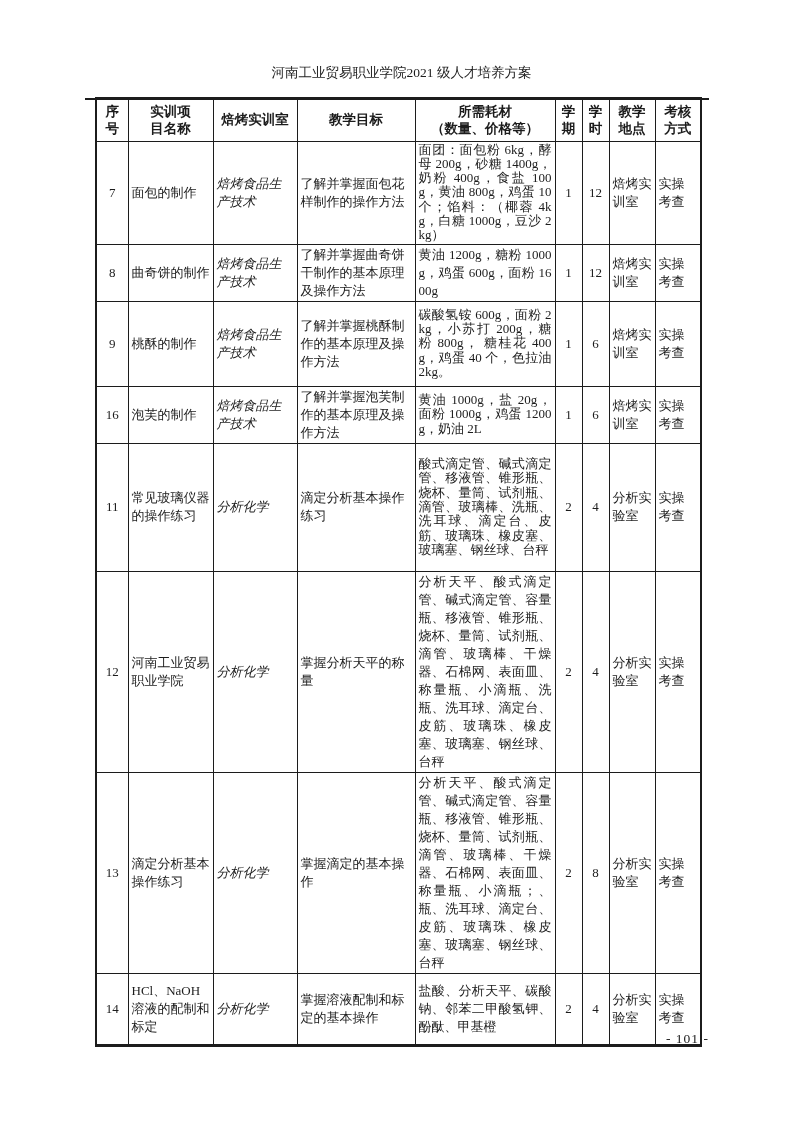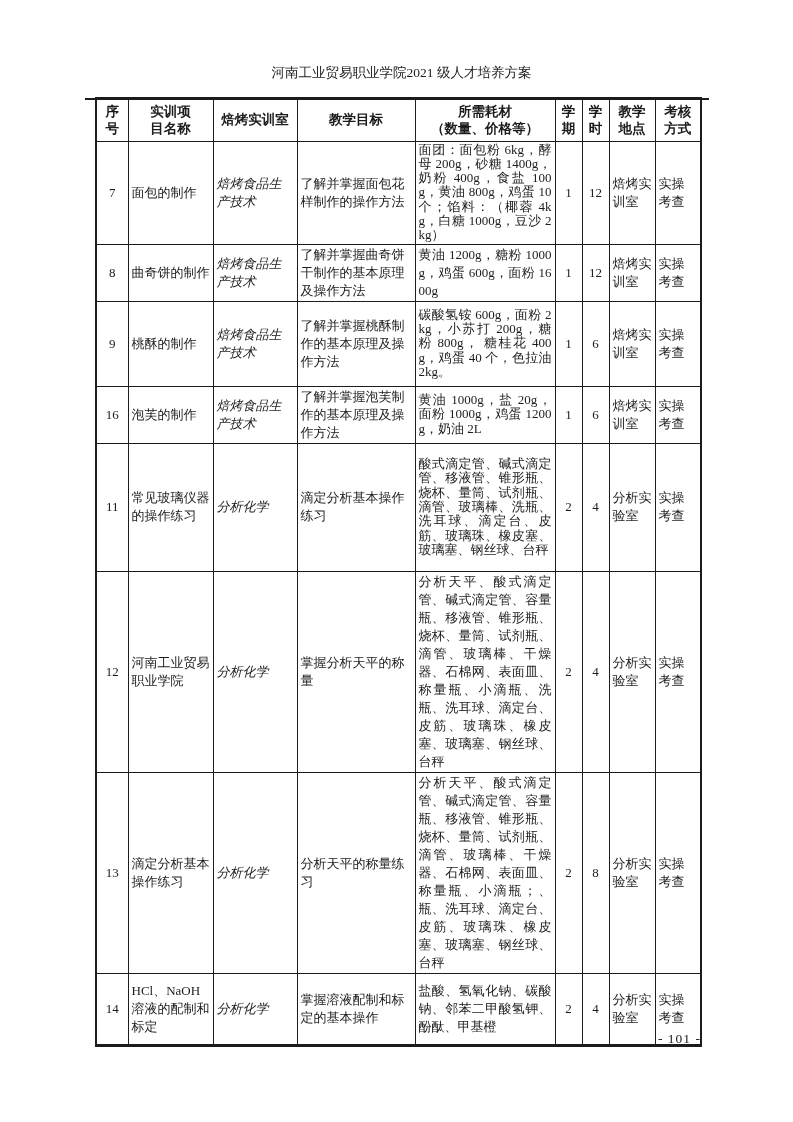--- a/index.html
+++ b/index.html
@@ -60,21 +60,21 @@
   td.c-no,td.c-sem,td.c-hrs{text-align:center;padding:1px 1px;}
   td.c-proj{padding:1px 3px;}
   td.c-course{padding:1px 5px;font-style:italic;}
   td.c-obj{padding:1px 5px;font-family:Liberation Serif, serif;}
   td.c-mat{padding:1px 3px;text-align:justify;}
   td.c-mat.tight{line-height:14.3px;}
   td.c-loc{padding:1px 3px;text-align:justify;}
   td.c-assess{text-align:left;padding:1px 6px;}
   
   .doc-footer{
-    position:absolute;top:1031px;right:92px;
+    position:absolute;top:1031px;right:84px;
     font-size:13.5px;letter-spacing:1px;
   }
 </style>
 </head>
 <body>
 
 <div class="page">
 
   <div class="doc-header">
     <span class="left">河南工业贸易职业学院</span>
@@ -177,33 +177,33 @@
         <td class="c-mat">分析天平、酸式滴定管、碱式滴定管、容量瓶、移液管、锥形瓶、烧杯、量筒、试剂瓶、滴管、玻璃棒、干燥器、石棉网、表面皿、称量瓶、小滴瓶、洗瓶、洗耳球、滴定台、皮筋、玻璃珠、橡皮塞、玻璃塞、钢丝球、台秤</td>
         <td class="c-sem">2</td>
         <td class="c-hrs">4</td>
         <td class="c-loc">分析实验室</td>
         <td class="c-assess">实操考查</td>
       </tr>
       <tr class="h-r13">
         <td class="c-no">13</td>
         <td class="c-proj">滴定分析基本操作练习</td>
         <td class="c-course">分析化学</td>
-        <td class="c-obj">分析天平的称量练习</td>
+        <td class="c-obj">掌握滴定的基本操作</td>
         <td class="c-mat">分析天平、酸式滴定管、碱式滴定管、容量瓶、移液管、锥形瓶、烧杯、量筒、试剂瓶、滴管、玻璃棒、干燥器、石棉网、表面皿、称量瓶、小滴瓶；、瓶、洗耳球、滴定台、皮筋、玻璃珠、橡皮塞、玻璃塞、钢丝球、台秤</td>
         <td class="c-sem">2</td>
         <td class="c-hrs">8</td>
         <td class="c-loc">分析实验室</td>
         <td class="c-assess">实操考查</td>
       </tr>
       <tr class="h-r14">
         <td class="c-no">14</td>
         <td class="c-proj">HCl、NaOH 溶液的配制和标定</td>
         <td class="c-course">分析化学</td>
         <td class="c-obj">掌握溶液配制和标定的基本操作</td>
-        <td class="c-mat">盐酸、氢氧化钠、碳酸钠、邻苯二甲酸氢钾、酚酞、甲基橙</td>
+        <td class="c-mat">盐酸、分析天平、碳酸钠、邻苯二甲酸氢钾、酚酞、甲基橙</td>
         <td class="c-sem">2</td>
         <td class="c-hrs">4</td>
         <td class="c-loc">分析实验室</td>
         <td class="c-assess">实操考查</td>
       </tr>
     </tbody>
   </table>
 
   <div class="doc-footer">- 101 -</div>
 

